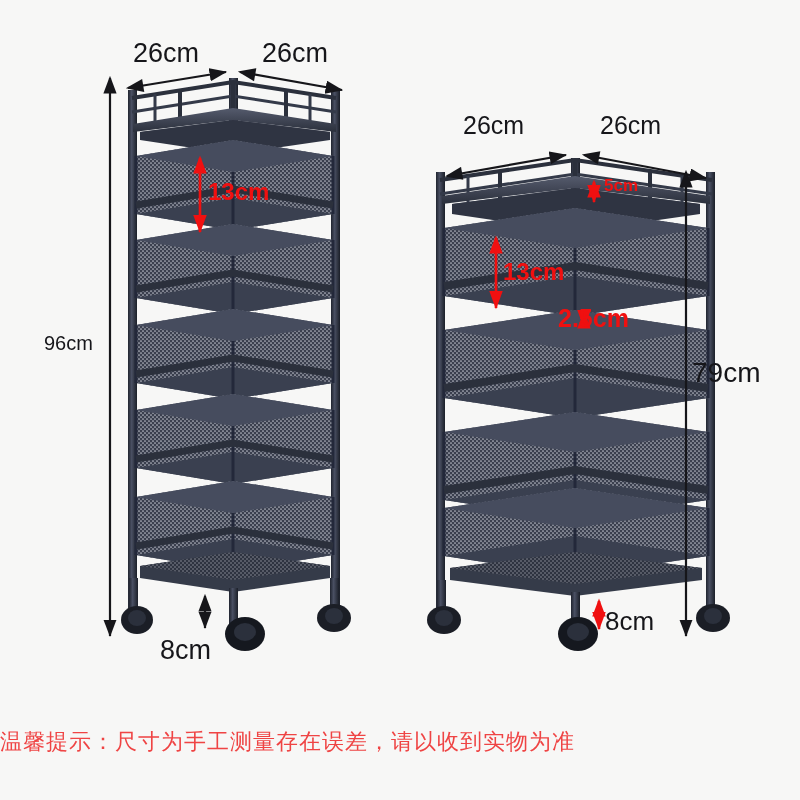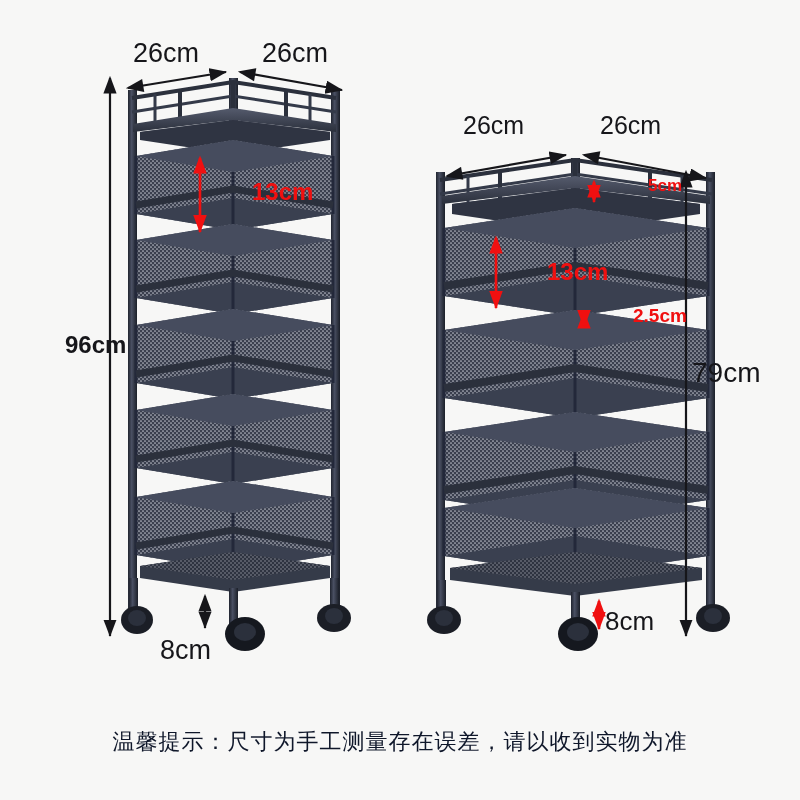--- a/index.html
+++ b/index.html
@@ -13,28 +13,28 @@
   #stage{position:absolute;inset:0;width:800px;height:796px;}
   svg.layer{position:absolute;left:0;top:0;width:800px;height:800px;}
 
   .dimlabel{
     position:absolute;
     font-family:"Liberation Sans","DejaVu Sans",sans-serif;
     white-space:nowrap;
     line-height:1;
   }
   .dim-black{color:#16161a;}
-  .dim-red{color:#f01010;margin-left:44px;}
+  .dim-red{color:#f01010;}
 
   .caption{
     position:absolute;
     left:0;right:0;
     top:727px;
-    text-align:center;
-    color:#0f172a;
+    text-align:left;
+    color:#ef4444;
     font-size:22px;
     letter-spacing:1px;
     font-family:Liberation Serif, serif;
   }
 </style>
 </head>
 <body>
 
 <div id="stage">
 
@@ -237,33 +237,33 @@
       <line x1="599" y1="601" x2="599" y2="629" stroke="#f01010" stroke-width="2.6" marker-start="url(#rhs)" marker-end="url(#rh)"></line>
     </g>
   </svg>
 
   <div class="dimlabel dim-black" style="left:133px;top:40px;font-size:27px;">26cm</div>
 
   <div class="dimlabel dim-black" style="left:262px;top:40px;font-size:27px;">26cm</div>
 
   <div class="dimlabel dim-red" style="left:208px;top:180px;font-size:24px;font-weight:bold;">13cm</div>
 
-  <div class="dimlabel dim-black" style="left:65px;top:333px;font-size:24px;font-weight:bold;">96cm</div>
+  <div class="dimlabel dim-black" style="left:44px;top:333px;font-size:20px;">96cm</div>
 
   <div class="dimlabel dim-black" style="left:160px;top:637px;font-size:27px;">8cm</div>
 
   <div class="dimlabel dim-black" style="left:463px;top:113px;font-size:25px;">26cm</div>
 
   <div class="dimlabel dim-black" style="left:600px;top:113px;font-size:25px;">26cm</div>
 
   <div class="dimlabel dim-red" style="left:604px;top:177px;font-size:17px;font-weight:bold;">5cm</div>
 
   <div class="dimlabel dim-red" style="left:503px;top:260px;font-size:24px;font-weight:bold;">13cm</div>
 
-  <div class="dimlabel dim-red" style="left:589px;top:306px;font-size:19px;font-weight:bold;">2.5cm</div>
+  <div class="dimlabel dim-red" style="left:558px;top:306px;font-size:25px;font-weight:bold;">2.5cm</div>
 
   <div class="dimlabel dim-black" style="left:692px;top:359px;font-size:28px;">79cm</div>
 
   <div class="dimlabel dim-black" style="left:605px;top:608px;font-size:26px;">8cm</div>
 
   <div class="caption">温馨提示：尺寸为手工测量存在误差，请以收到实物为准</div>
 
 </div>
 
 </body></html>

